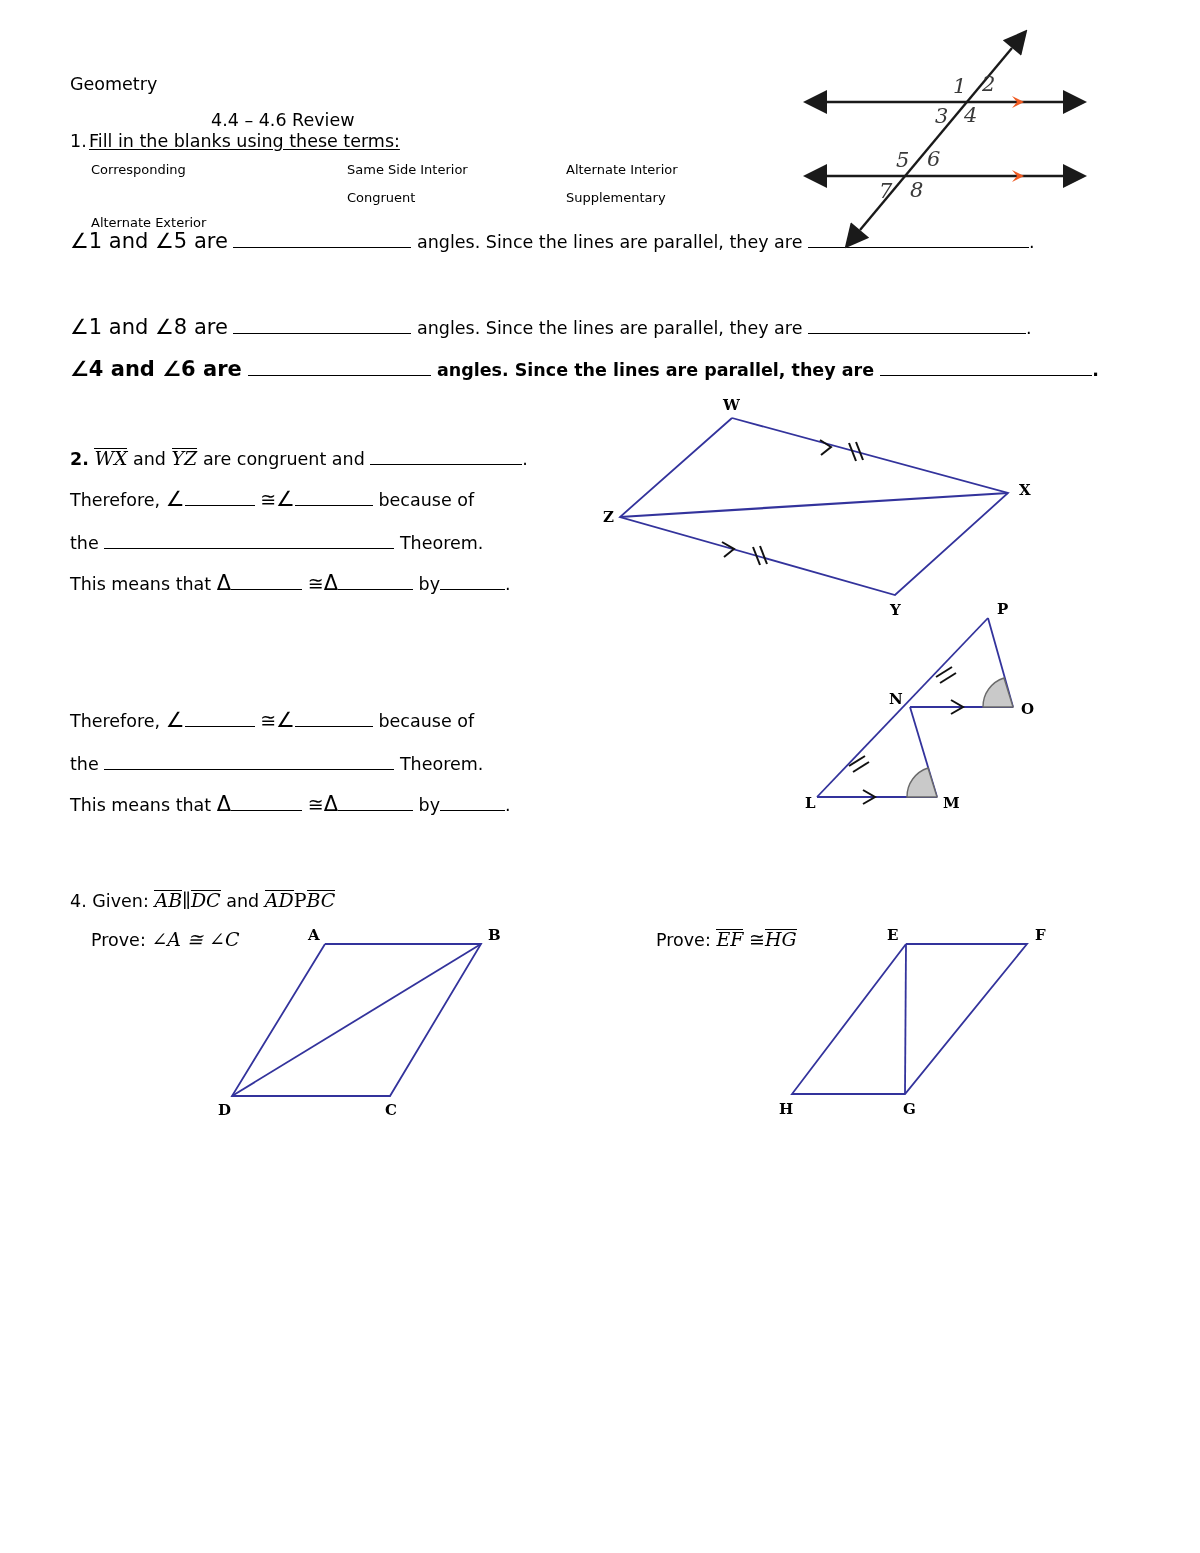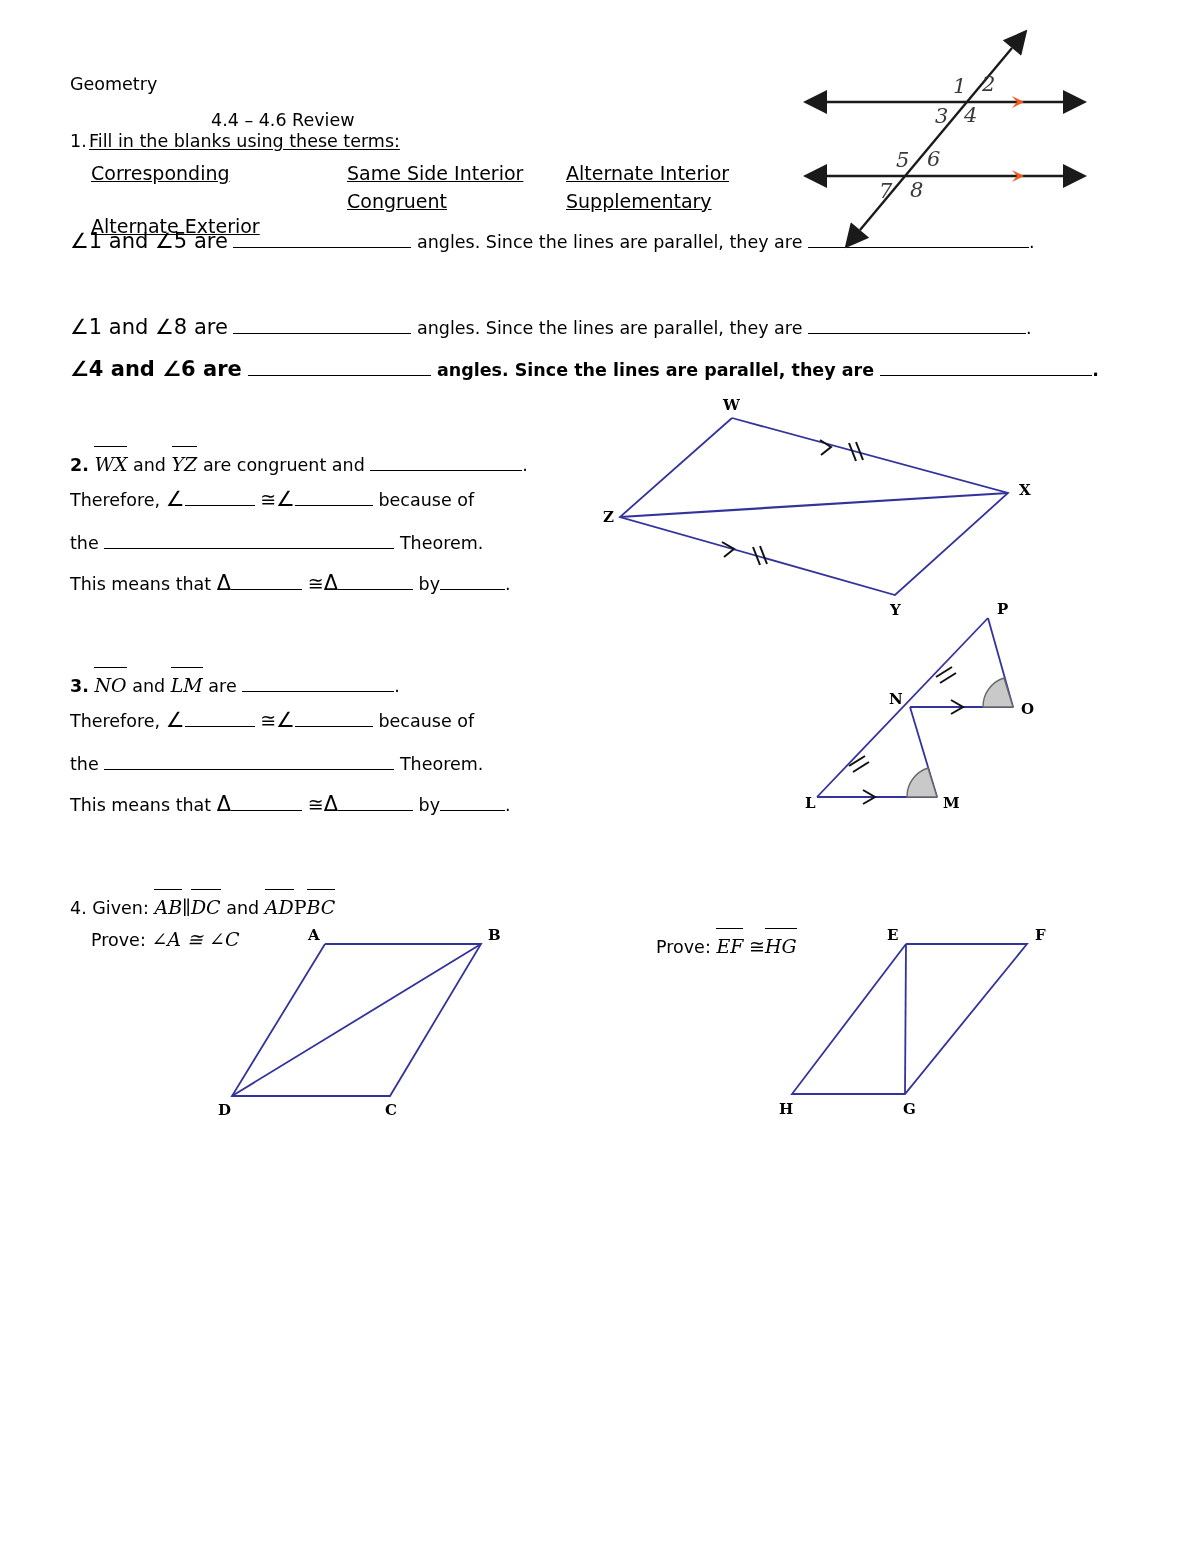--- a/index.html
+++ b/index.html
@@ -39,21 +39,21 @@
     font-style: italic;
     font-size: 19px;
   }
   .mathup {
     font-family: "DejaVu Serif", "Liberation Serif", serif;
     font-style: normal;
     font-size: 19px;
   }
   .overbar {
     border-top: 1.6px solid #000;
-    padding-top: 8px;
+    padding-top: 0px;
     display: inline-block;
     line-height: 1.05;
   }
   .blank {
     display: inline-block;
     border-bottom: 1.5px solid #000;
     vertical-align: baseline;
     height: 1.05em;
   }
   .ang-sym {
@@ -61,21 +61,21 @@
     font-size: 21px;
   }
   .tri-sym {
     font-family: "DejaVu Sans", "Liberation Sans", sans-serif;
     font-size: 21px;
   }
   .cong-sym {
     font-family: "DejaVu Sans", "Liberation Sans", sans-serif;
     font-size: 19px;
   }
-  .term { font-size: 19px; text-decoration: underline; }
+  .term { font-size: 13px; }
 
   svg { display: block; overflow: visible; }
   .figlabel {
     font-family: "DejaVu Serif", "Liberation Serif", serif;
     font-weight: bold;
     font-size: 15px;
     fill: #000;
   }
   .numlabel {
     font-family: "DejaVu Serif", "Liberation Serif", serif;
@@ -232,28 +232,20 @@
         <line x1="165" y1="151" x2="172" y2="169" stroke="#111" stroke-width="2"></line>
       </g>
 
       <text class="figlabel" x="128" y="15">W</text>
       <text class="figlabel" x="424" y="100">X</text>
       <text class="figlabel" x="295" y="220">Y</text>
       <text class="figlabel" x="8" y="127">Z</text>
     </svg>
   </div>
 
-  <div class="abs txt" style="left:70px; top:667px;">
-    <span class="bold">3.</span>
-    <span class="mathital overbar">NO</span>
-    <span>and</span>
-    <span class="mathital overbar">LM</span>
-    <span>are</span>
-    <span class="blank" style="width:152px;"></span><span>.</span>
-  </div>
 
   <div class="abs txt" style="left:70px; top:708px;">
     <span>Therefore,</span>
     <span class="ang-sym">∠</span><span class="blank" style="width:70px;"></span>
     <span class="cong-sym">≅</span><span class="ang-sym">∠</span><span class="blank" style="width:78px;"></span>
     <span>because of</span>
   </div>
 
   <div class="abs txt" style="left:70px; top:751px;">
     <span>the</span>

